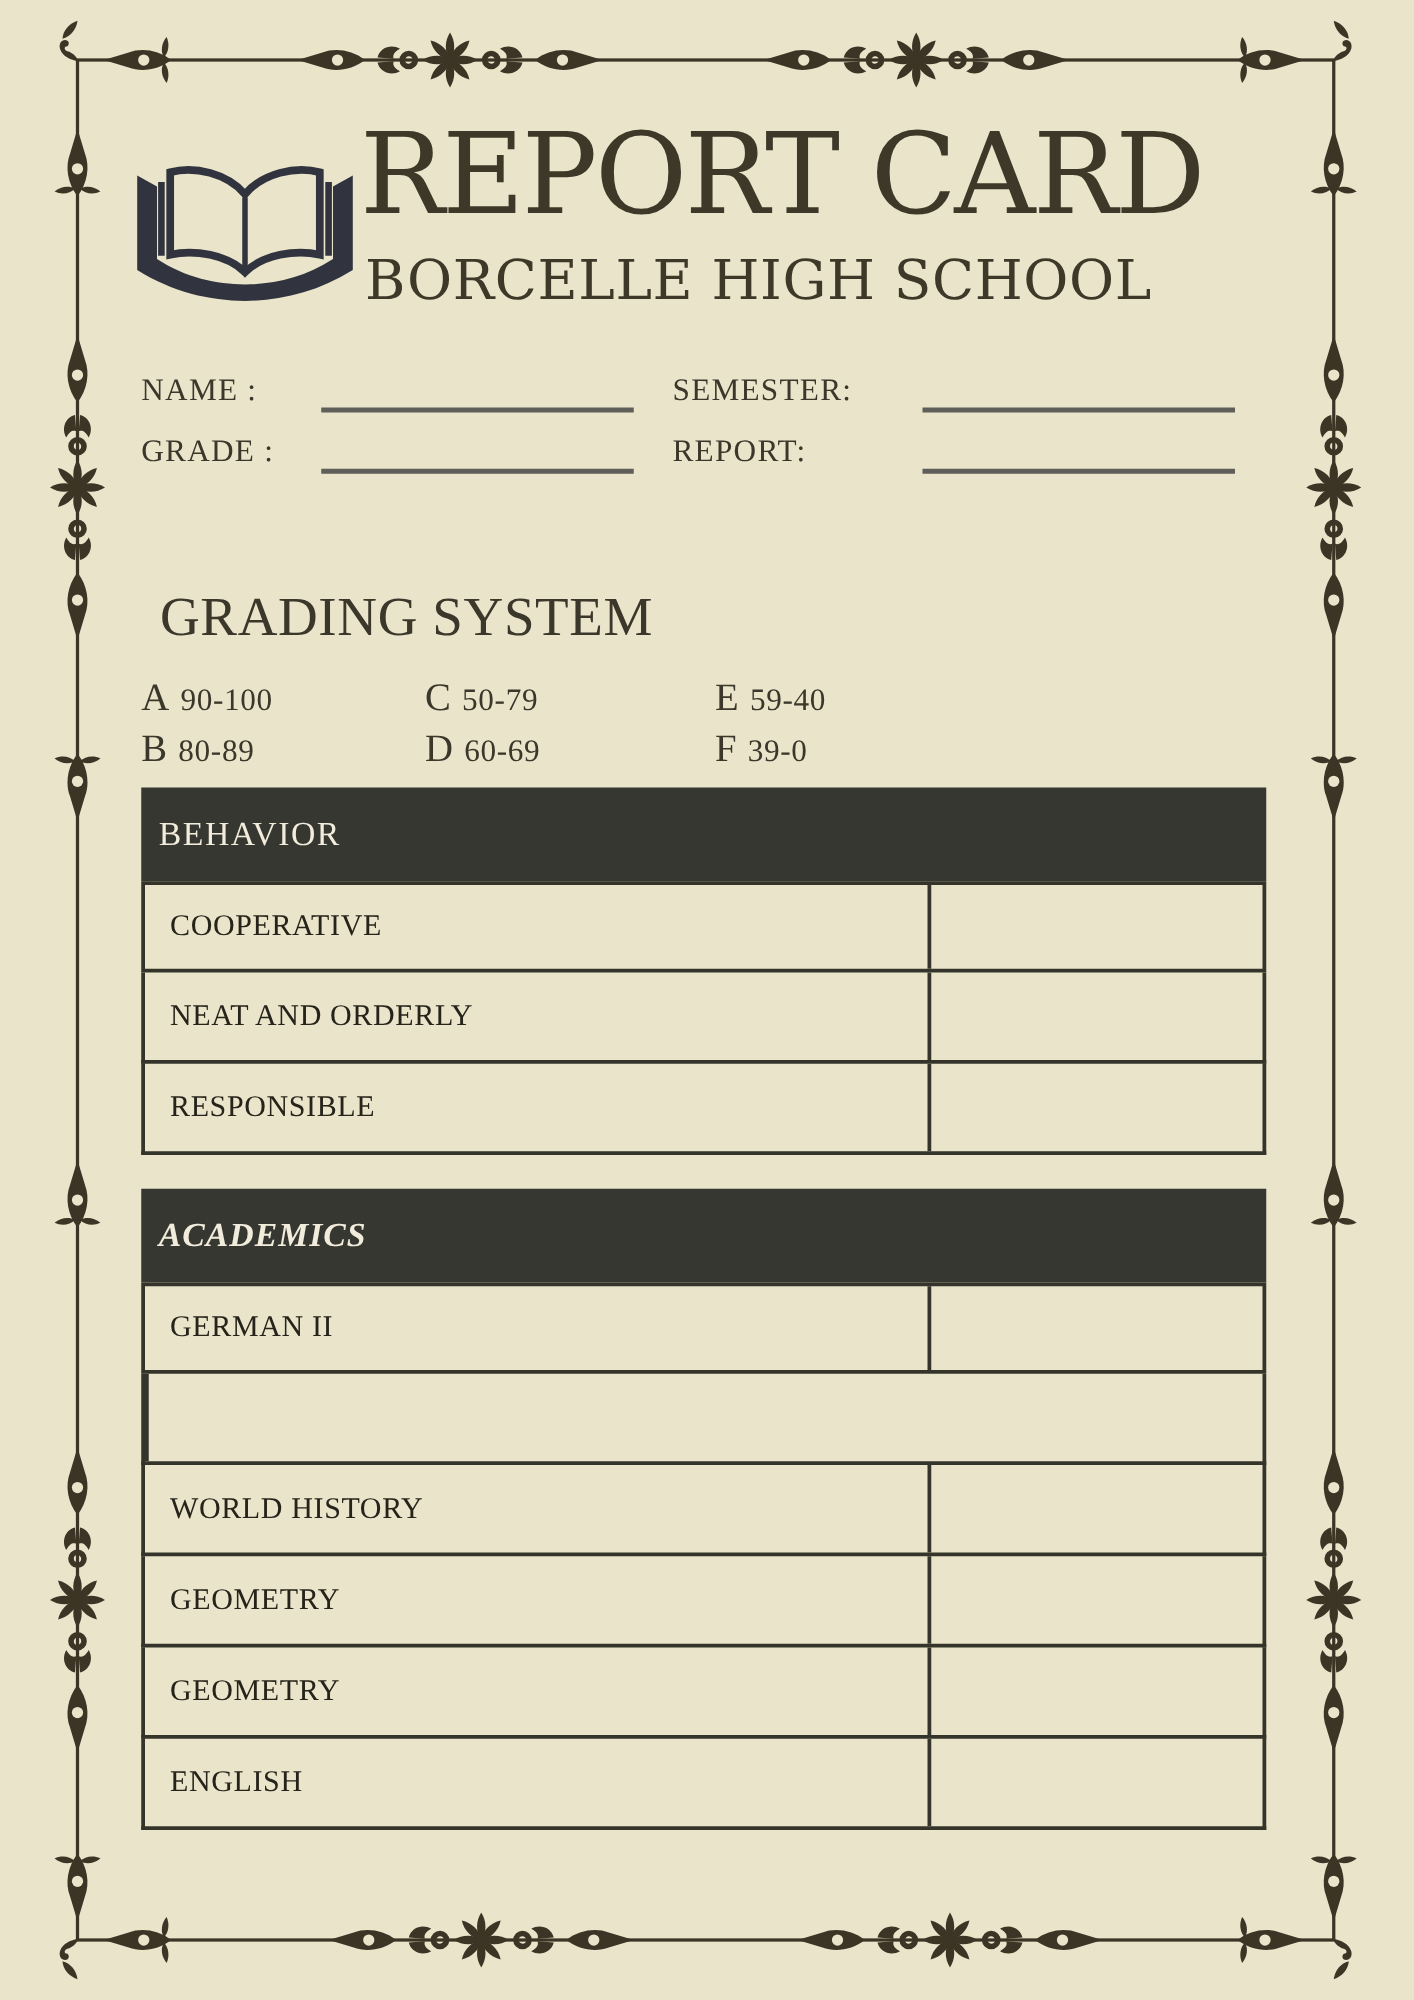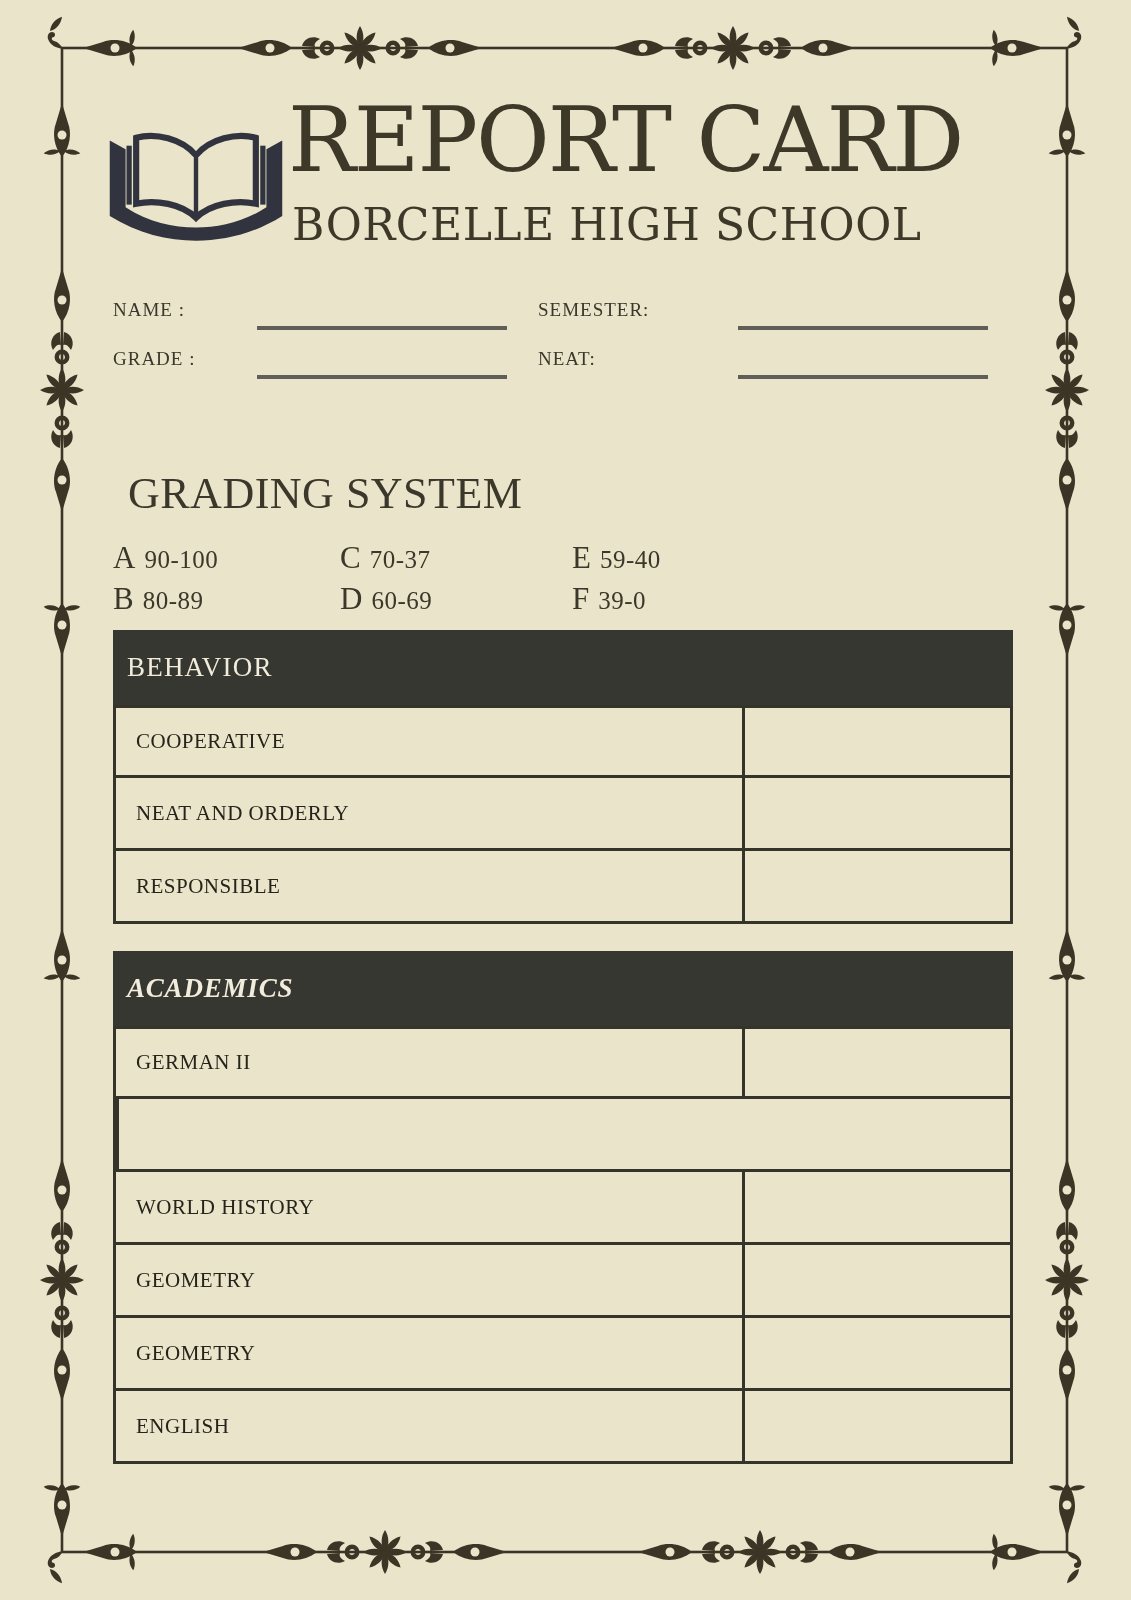--- a/index.html
+++ b/index.html
@@ -33,21 +33,21 @@
     font-family:"DejaVu Serif", serif;
     font-size:90px;line-height:1.1;font-weight:normal;
     letter-spacing:-2px;color:var(--title-ink);margin:0;white-space:nowrap;
   }
   .school{
     position:absolute;left:292px;top:199px;
     font-family:"DejaVu Serif", serif;
     font-size:44px;letter-spacing:.5px;color:var(--title-ink);white-space:nowrap;
   }
   
-  .flabel{position:absolute;font-size:19px;letter-spacing:1px;color:var(--ink);white-space:nowrap;}
+  .flabel{position:absolute;font-size:25px;letter-spacing:1px;color:var(--ink);white-space:nowrap;}
   .fline{position:absolute;width:250px;height:4px;background:var(--line);}
   .lab-name{left:113px;top:299px}
   .lab-semester{left:538px;top:299px}
   .lab-grade{left:113px;top:348px}
   .lab-class{left:538px;top:348px}
   .line-name{left:257px;top:326px}
   .line-semester{left:738px;top:326px}
   .line-grade{left:257px;top:375px}
   .line-class{left:738px;top:375px}
   
@@ -71,21 +71,21 @@
     font-size:27px;letter-spacing:1.2px;text-align:center;
   }
   .tbl-academics .tbl-header{font-style:italic;font-weight:bold;letter-spacing:.8px;}
   .tbl-row{
     display:flex;height:73px;box-sizing:border-box;
     border:3px solid var(--table-border);
   }
   .tbl-row + .tbl-row{border-top:none;}
   .cell-label{
     width:626px;box-sizing:border-box;display:flex;align-items:center;
-    padding-left:20px;font-size:21px;letter-spacing:.5px;color:#26231a;
+    padding-left:20px;font-size:24px;letter-spacing:.5px;color:#26231a;
   }
   .cell-value{flex:1;border-left:3px solid var(--table-border);}
 </style>
 </head>
 <body>
 
 <div class="page">
 
   <svg class="frame" viewBox="0 0 1131 1600" aria-hidden="true">
     <defs>
@@ -169,35 +169,35 @@
   </svg>
   <h1 class="title">REPORT CARD</h1>
   <div class="school">BORCELLE HIGH SCHOOL</div>
 
   <span class="flabel lab-name">NAME :</span>
   <span class="fline line-name"></span>
   <span class="flabel lab-semester">SEMESTER:</span>
   <span class="fline line-semester"></span>
   <span class="flabel lab-grade">GRADE :</span>
   <span class="fline line-grade"></span>
-  <span class="flabel lab-class">NEAT:</span>
+  <span class="flabel lab-class">REPORT:</span>
   <span class="fline line-class"></span>
 
   <h2 class="grading-title">GRADING SYSTEM</h2>
   <div class="scale-item si-0">
     <span class="gl">A</span>
     <span class="gr">90-100</span>
   </div>
   <div class="scale-item si-1">
     <span class="gl">B</span>
     <span class="gr">80-89</span>
   </div>
   <div class="scale-item si-2">
     <span class="gl">C</span>
-    <span class="gr">70-37</span>
+    <span class="gr">50-79</span>
   </div>
   <div class="scale-item si-3">
     <span class="gl">D</span>
     <span class="gr">60-69</span>
   </div>
   <div class="scale-item si-4">
     <span class="gl">E</span>
     <span class="gr">59-40</span>
   </div>
   <div class="scale-item si-5">

